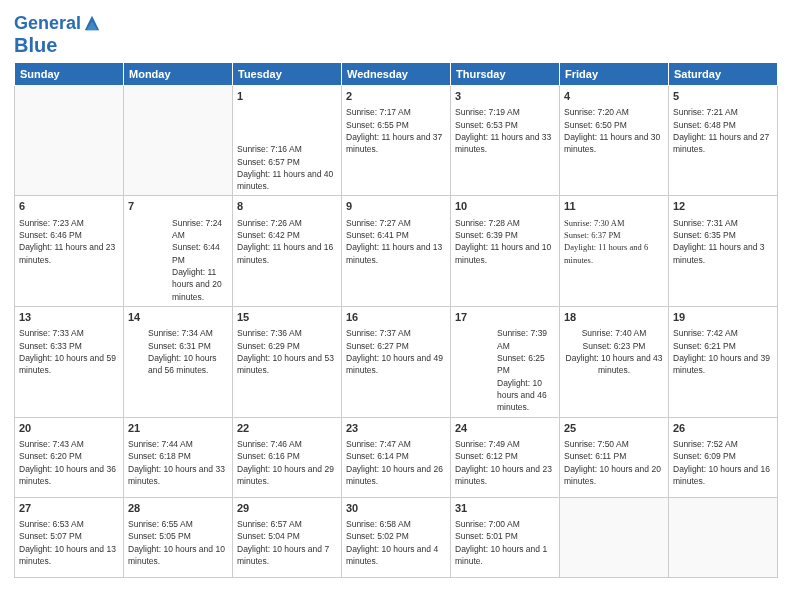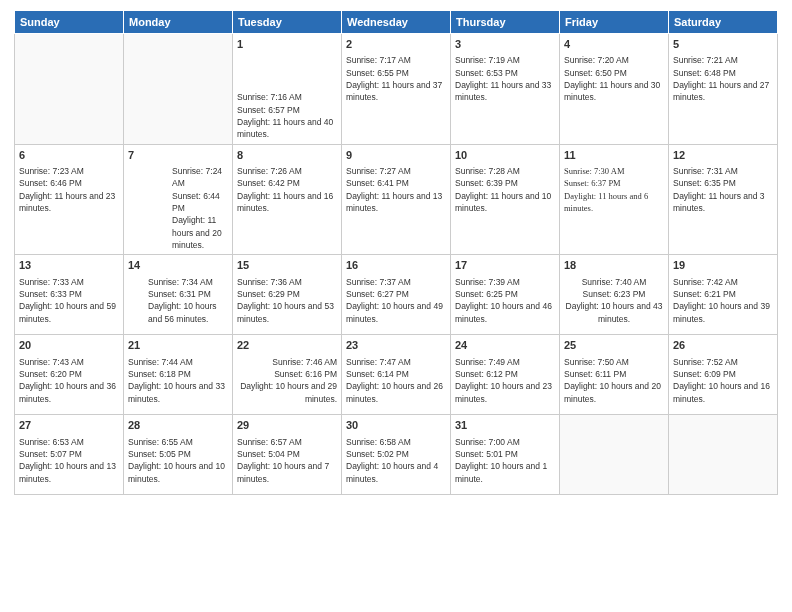--- a/index.html
+++ b/index.html
@@ -91,20 +91,40 @@
     .day-info {
       font-size: 8.5px;
       color: #333;
       line-height: 1.45;
     }
   </style>
 </head>
 <body>
 
 <div class="container">
+  <div class="header">
+    <div class="logo">
+      <div>
+        <div style="display:flex;align-items:center;">
+          <span class="logo-text"><span>General</span></span>
+          <svg class="logo-icon" viewBox="0 0 20 20">
+            <polygon points="2,18 10,2 18,18" fill="#2a6db5"></polygon>
+            <polygon points="10,8 16,18 4,18" fill="#4a9fd5" opacity="0.6"></polygon>
+          </svg>
+        </div>
+        <div style="display:flex;align-items:center;">
+          <span class="logo-text" style="color:#2a6db5;font-size:20px;font-weight:bold;">Blue</span>
+        </div>
+      </div>
+    </div>
+    <div class="title-block">
+      <div class="month-title"></div>
+      <div class="subtitle"></div>
+    </div>
+  </div>
 
   <table>
     <thead>
       <tr>
       <th>Sunday</th>
           <th>Monday</th>
           <th>Tuesday</th>
           <th>Wednesday</th>
           <th>Thursday</th>
           <th>Friday</th>
@@ -210,21 +230,21 @@
 Daylight: 10 hours and 53 minutes.</div>
           </td>
           <td>
             <span class="day-num">16</span>
             <div class="day-info" style="white-space: pre-line;">Sunrise: 7:37 AM
 Sunset: 6:27 PM
 Daylight: 10 hours and 49 minutes.</div>
           </td>
           <td>
             <span class="day-num">17</span>
-            <div class="day-info" style="white-space: pre-line;">Sunrise: 7:39 AM
+            <div class="day-info" style="white-space: pre-line; margin-left: 42px;">Sunrise: 7:39 AM
 Sunset: 6:25 PM
 Daylight: 10 hours and 46 minutes.</div>
           </td>
           <td>
             <span class="day-num">18</span>
             <div class="day-info" style="white-space: pre-line; text-align: center;">Sunrise: 7:40 AM
 Sunset: 6:23 PM
 Daylight: 10 hours and 43 minutes.</div>
           </td>
           <td>
@@ -242,21 +262,21 @@
 Daylight: 10 hours and 36 minutes.</div>
           </td>
           <td>
             <span class="day-num">21</span>
             <div class="day-info" style="white-space: pre-line;">Sunrise: 7:44 AM
 Sunset: 6:18 PM
 Daylight: 10 hours and 33 minutes.</div>
           </td>
           <td>
             <span class="day-num">22</span>
-            <div class="day-info" style="white-space: pre-line; text-align: right;">Sunrise: 7:46 AM
+            <div class="day-info" style="white-space: pre-line;">Sunrise: 7:46 AM
 Sunset: 6:16 PM
 Daylight: 10 hours and 29 minutes.</div>
           </td>
           <td>
             <span class="day-num">23</span>
             <div class="day-info" style="white-space: pre-line;">Sunrise: 7:47 AM
 Sunset: 6:14 PM
 Daylight: 10 hours and 26 minutes.</div>
           </td>
           <td>

